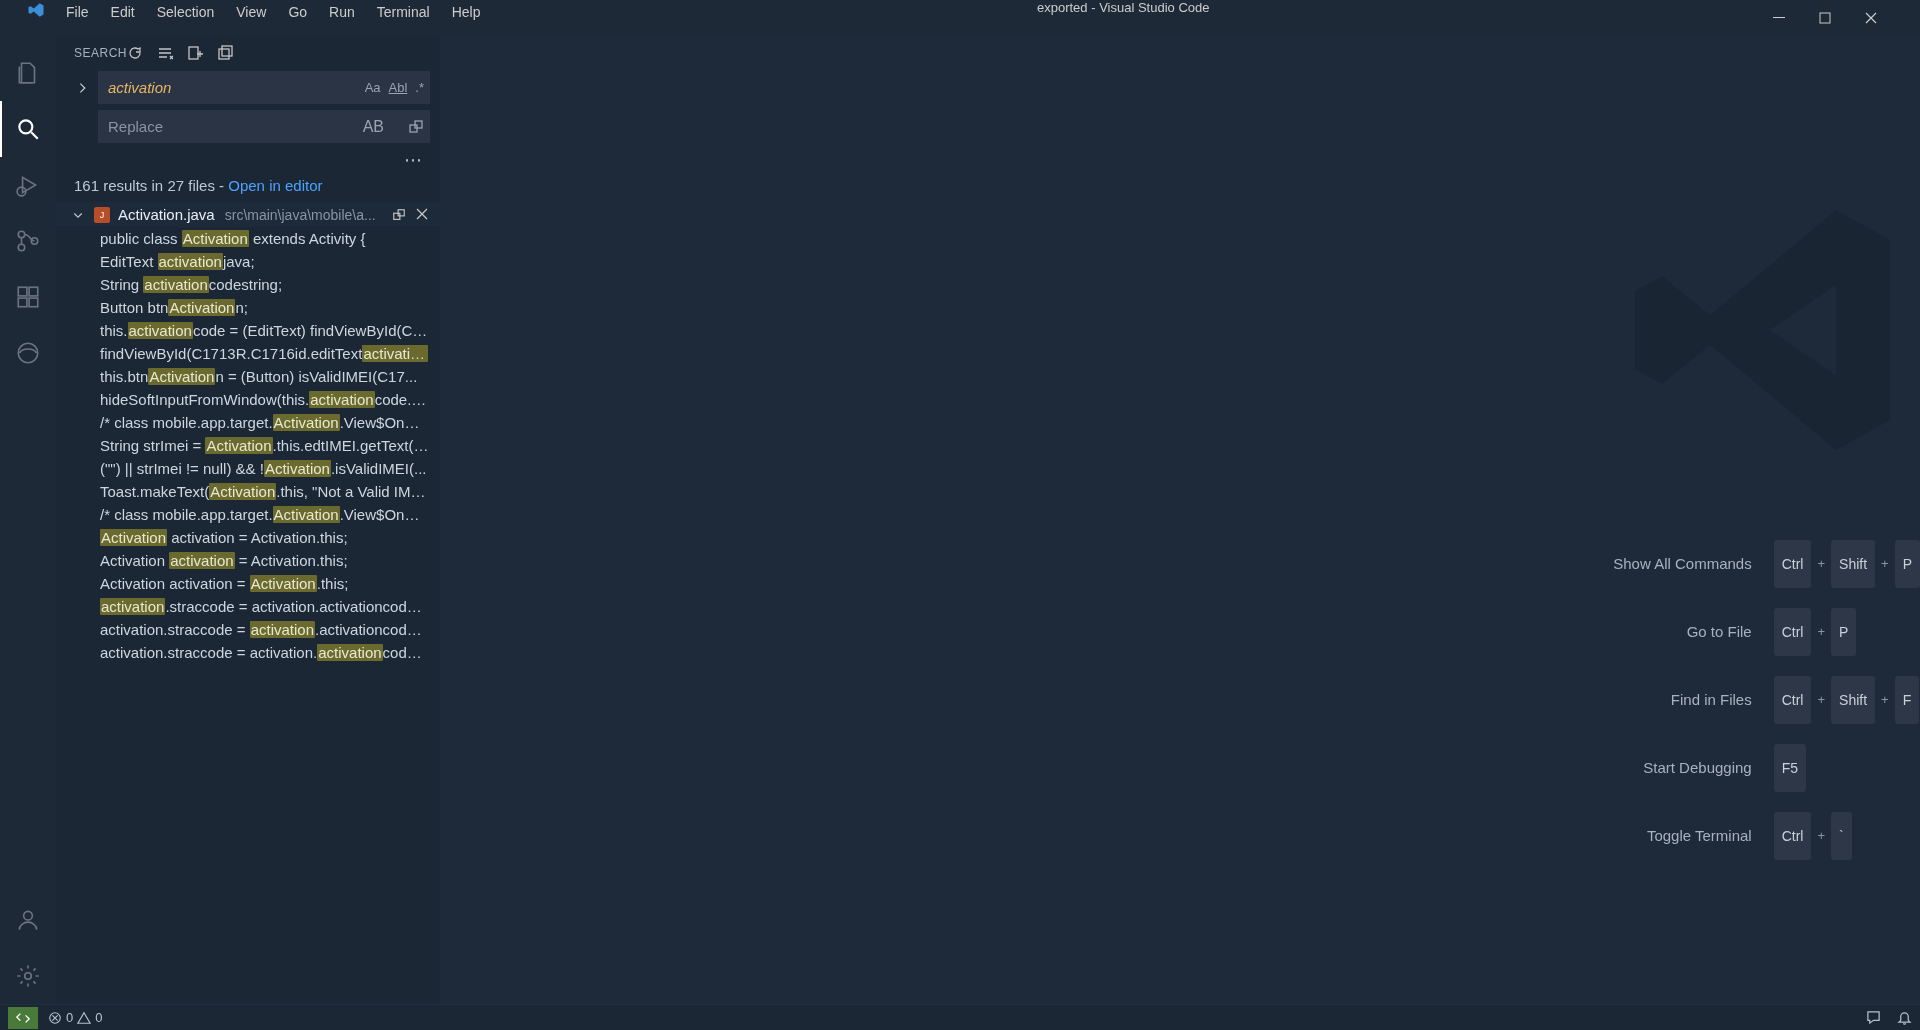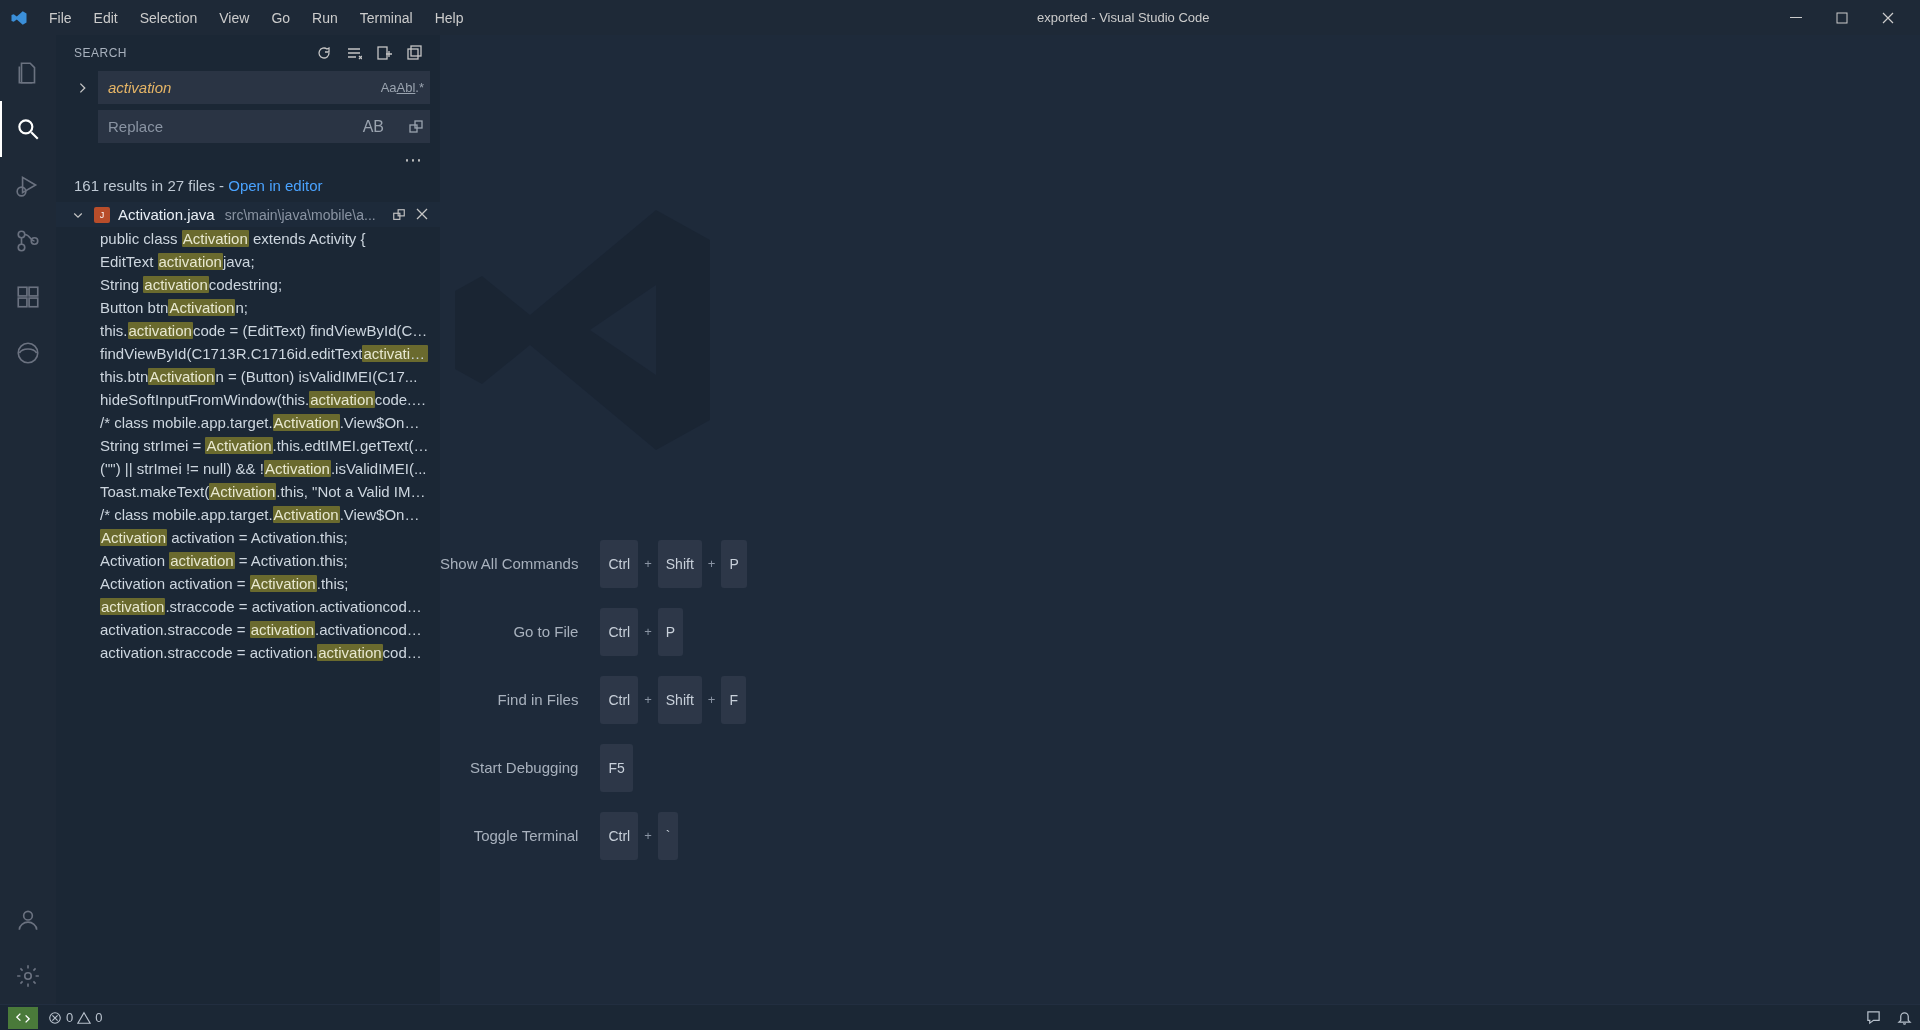--- a/index.html
+++ b/index.html
@@ -1,58 +1,58 @@
 <!DOCTYPE html>
 <html><head>
 <meta charset="utf-8">
 <style>
 * { margin: 0; padding: 0; box-sizing: border-box; font-family: -apple-system, "Segoe UI", sans-serif; }
 body { background: #1e2937; color: #cccccc; width: 1920px; height: 1030px; overflow: hidden; display: flex; flex-direction: column; }
-.titlebar { height: 35px; background: #1e2937; display: flex; align-items: center; padding: 0 9px; }
+.titlebar { height: 35px; background: #1e2937; display: flex; align-items: flex-start; padding: 0 26px; }
 .titlebar-logo { width: 20px; height: 20px; margin-right: 10px; display:flex; align-items:center; justify-content:center; }
 .menu { display: flex; gap: 2px; }
 .menu-item { padding: 4px 10px; color: #cccccc; font-size: 14px; cursor: pointer; border-radius: 4px; }
 .title-center { flex: 1; text-align: center; color: #cccccc; font-size: 13px; }
 .window-controls { display: flex; gap: 0; }
 .wc-btn { width: 46px; height: 35px; display: flex; align-items: center; justify-content: center; color: #cccccc; cursor: pointer; }
 .main { flex: 1; display: flex; min-height: 0; }
 .activitybar { width: 56px; background: #1e2937; display: flex; flex-direction: column; align-items: center; padding-top: 10px; border-right: 1px solid #1e2937; }
 .act-item { width: 56px; height: 56px; display: flex; align-items: center; justify-content: center; color: #6b7280; cursor: pointer; position: relative; }
 .act-item.active { color: #ffffff; }
 .act-item.active::before { content:""; position:absolute; left:0; top:0; bottom:0; width:2px; background:#fff; }
 .act-spacer { flex: 1; }
 .sidebar { width: 384px; background: #1b2735; display: flex; flex-direction: column; overflow: hidden; }
-.sidebar-header { height: 36px; display: flex; align-items: center; padding: 0 18px; justify-content: space-between; }
+.sidebar-header { height: 36px; display: flex; align-items: center; padding: 0 18px; }
 .sidebar-title { font-size: 12px; color: #a8b1bd; letter-spacing: 0.5px; }
 .sidebar-actions { display: flex; gap: 14px; color: #c5c5c5; }
 .sidebar-actions span { cursor: pointer; display:flex; }
 .search-area { padding: 0 10px 0 18px; display:flex; align-items:flex-start; gap:6px; }
 .toggle-replace { width:18px; display:flex; align-items:center; justify-content:center; color:#c5c5c5; cursor:pointer; margin-top:10px; }
 .search-fields { flex:1; }
 .search-row { display: flex; align-items: center; background: #2a3444; padding: 4px 6px; margin-bottom: 6px; }
 .search-input { flex: 1; background: transparent; border: none; outline: none; color: #e6b566; font-size: 15px; font-style: italic; padding: 4px 4px; }
 .replace-input { flex: 1; background: transparent; border: none; outline: none; color: #a0a0a0; font-size: 15px; padding: 4px 4px; }
 .replace-input::placeholder { color: #8a94a3; }
-.search-opts { display: flex; color: #9aa3af; font-size: 13px; }
+.search-opts { display: flex; gap: 8px; color: #9aa3af; font-size: 13px; }
 .search-opts span { cursor: pointer; display:flex; align-items:center; }
 .replace-side { display:flex; gap:24px; color:#9aa3af; align-items:center; }
 .more-dots { text-align:right; padding: 0 16px 4px 0; color:#c5c5c5; cursor:pointer; font-size:18px; letter-spacing:2px; }
 .results-summary { padding: 2px 18px 8px; font-size: 15px; color: #bfc9d4; }
 .results-summary .link { color: #4aa3ff; cursor: pointer; }
 .results-list { flex: 1; overflow-y: auto; overflow-x: hidden; }
 .file-chevron { width:16px; display:inline-flex; justify-content:center; color:#c5c5c5; margin-right:4px;}
 .file-header { display: flex; align-items: center; padding: 4px 12px 4px 14px; background:#1d2a3a; cursor:pointer; gap:4px; }
 .file-icon { width: 16px; height: 16px; background: #b84d2a; border-radius: 2px; display:inline-flex; align-items:center; justify-content:center; font-size:9px; color:#fff; }
 .file-name { color: #e8eef5; font-size: 15px; margin-left: 4px; }
 .file-path { color: #8a94a3; font-size: 14px; margin-left: 6px; flex:1; white-space:nowrap; overflow:hidden; text-overflow:ellipsis; }
 .file-hdr-actions { display:flex; gap:10px; color:#c5c5c5; }
 .file-hdr-actions span { cursor:pointer; display:flex; }
 .match-line { padding: 3px 10px 3px 44px; font-size: 15px; color: #cdd6df; white-space: nowrap; overflow: hidden; text-overflow: ellipsis; cursor:pointer; }
 .hl { background: #6a6a2e; color: #e8e8d0; border-radius:1px; padding:0 1px;}
-.editor { flex: 1; background: #1e2a3a; display: flex; flex-direction: column; align-items: flex-start; justify-content: center; position:relative; }
+.editor { flex: 1; background: #1e2a3a; display: flex; flex-direction: column; align-items: flex-end; justify-content: center; position:relative; }
 .vs-logo { opacity: 0.55; margin-bottom: 60px; }
 .shortcuts { display: grid; grid-template-columns: auto auto; column-gap: 22px; row-gap: 20px; align-items: center; }
 .sc-label { text-align: right; color: #a8b1bd; font-size: 15px; }
 .sc-keys { display: flex; align-items: center; gap: 6px; }
 .key { background: #2d3748; border-radius: 3px; padding: 16px 8px; font-size: 14px; color: #c8d0da; }
 .plus { color: #8a94a3; font-size: 13px; }
 .statusbar { height: 26px; background: #1b2735; display: flex; align-items: center; padding: 0 8px; font-size: 13px; color: #b8c1cc; border-top: 1px solid #222e40;}
 .remote-ind { background: #4a7a3a; color: #fff; padding: 2px 8px; display:flex; align-items:center; height:22px; margin-right:10px; cursor:pointer;}
 .status-item { display: flex; align-items: center; gap: 4px; margin-right: 14px; cursor:pointer; }
 .status-right { margin-left:auto; display:flex; gap:16px; }

